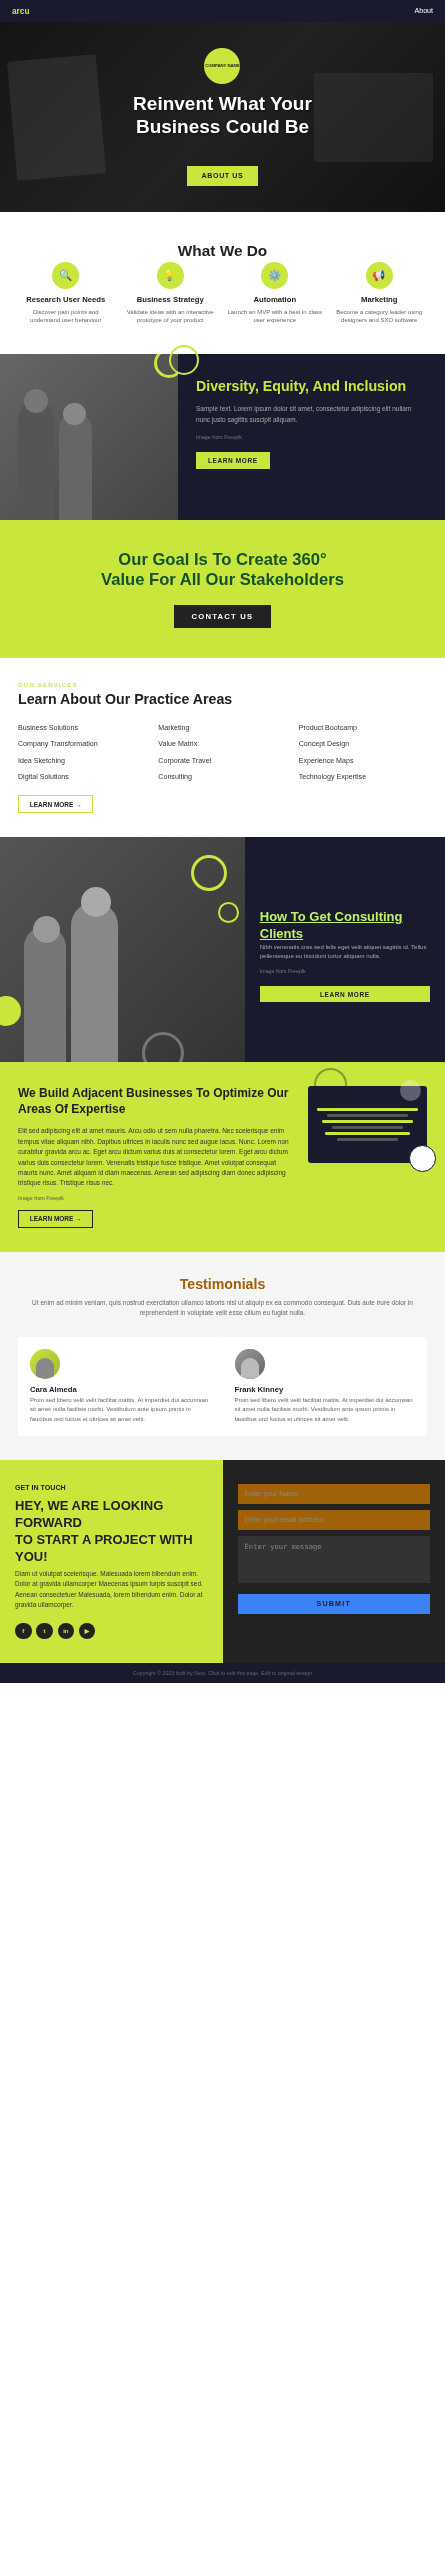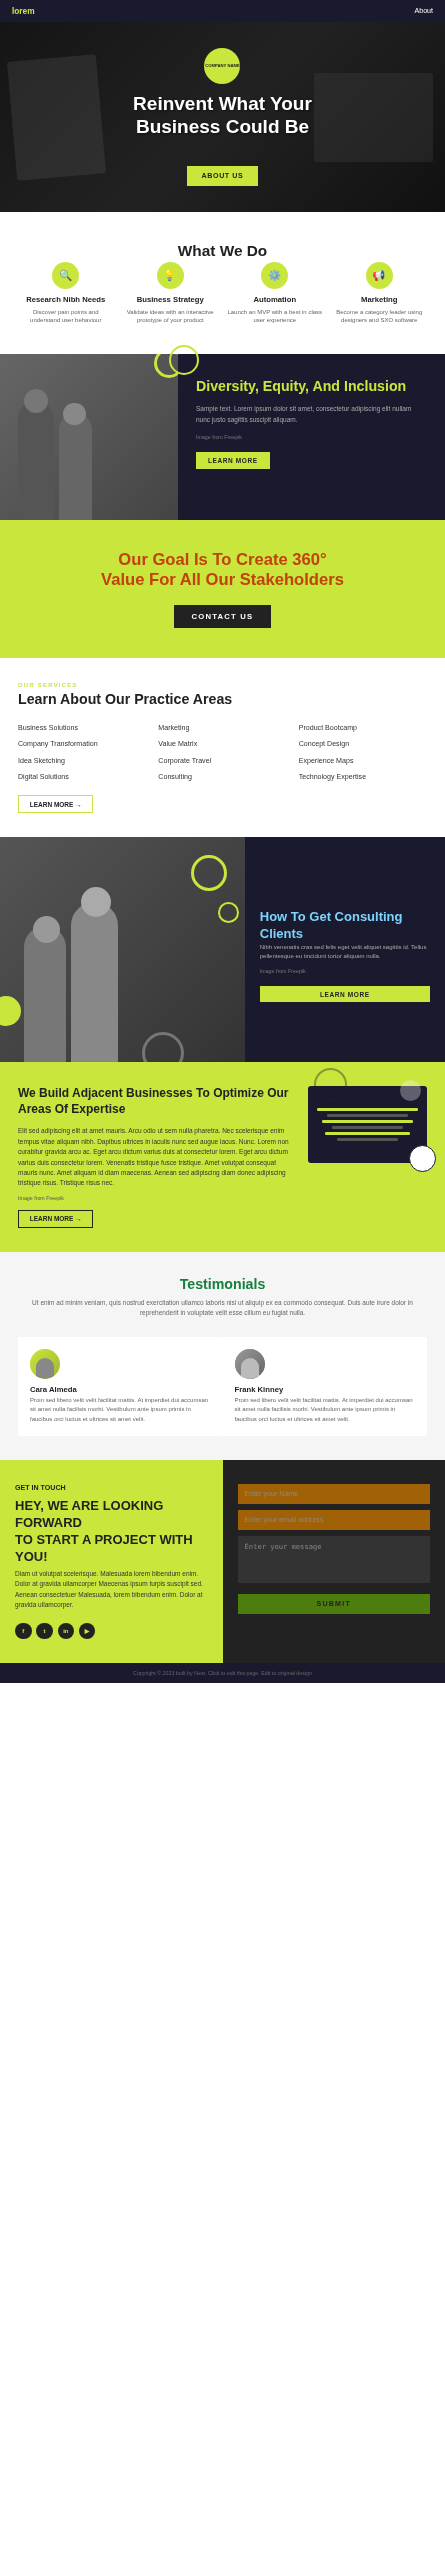--- a/index.html
+++ b/index.html
@@ -34,51 +34,51 @@
     .diversity-img { width: 40%; background: #444; position: relative; overflow: hidden; }
     .diversity-content { flex: 1; padding: 24px 18px; color: #fff; position: relative; border-radius: 21px; }
     .diversity-circle { position: absolute; top: -9px; left: -9px; width: 30px; height: 30px; border: 2.4px solid #c8e63c; border-radius: 50%; }
     .diversity-title { font-size: 14.2px; font-weight: bold; color: #c8e63c; margin-bottom: 9px; line-height: 1.2; }
     .diversity-text { font-size: 6.5px; color: #aaa; line-height: 1.6; margin-bottom: 9px; }
     .diversity-source { font-size: 5.3px; color: #777; margin-bottom: 12px; }
     .btn-learn { background: #c8e63c; color: #222; padding: 4.7px 12px; border: none; font-size: 6.5px; font-weight: bold; cursor: pointer; letter-spacing: 0.6px; }
     
     
     .value-section { background: #c8e63c; padding: 30px 18px; text-align: center; }
-    .value-title { font-size: 16.6px; font-weight: bold; color: #c2410c; margin-bottom: 15px; line-height: 1.2; }
+    .value-title { font-size: 16.6px; font-weight: bold; color: #14532d; margin-bottom: 15px; line-height: 1.2; }
     .btn-contact { background: #222; color: #fff; padding: 7.1px 18px; border: none; font-size: 7.7px; font-weight: bold; cursor: pointer; letter-spacing: 1.2px; }
     
     
     .practice-areas { background: #fff; padding: 24px 18px; }
     .section-label { font-size: 6px; color: #c8e63c; letter-spacing: 1.2px; font-weight: bold; margin-bottom: 3px; text-transform: uppercase; }
     .practice-title { font-size: 14.2px; font-weight: bold; color: #222; margin-bottom: 15px; }
     .practice-cols { display: grid; grid-template-columns: 1fr 1fr 1fr; gap: 4.7px 12px; margin-bottom: 12px; }
     .practice-item { font-size: 7.1px; color: #333; padding: 1.8px 0; cursor: pointer; }
     .btn-learn-more { background: transparent; border: 1.2px solid #c8e63c; color: #222; padding: 4.7px 10.7px; font-size: 6.5px; font-weight: bold; cursor: pointer; }
     
     
     .consulting { background: #1a1a2e; padding: 0; display: flex; min-height: 208px; position: relative; overflow: hidden; }
     .consulting-img { width: 55%; position: relative; background: #444; }
     .consulting-content { flex: 1; padding: 30px 15px 18px; color: #fff; display: flex; flex-direction: column; justify-content: center; }
-    .consulting-title { font-size: 13px; font-weight: bold; color: #7dd3fc; line-height: 1.3; }
+    .consulting-title { font-size: 13px; font-weight: bold; color: #bef264; line-height: 1.3; text-decoration: underline; }
     .consulting-text { font-size: 6px; color: #aaa; line-height: 1.6; margin-bottom: 6px; }
     .consulting-source { font-size: 5.3px; color: #777; margin-bottom: 12px; }
     
     
     .adjacent { background: #c8e63c; padding: 24px 18px; display: flex; gap: 12px; align-items: flex-start; }
     .adjacent-content { flex: 1; }
     .adjacent-title { font-size: 12px; font-weight: bold; color: #222; margin-bottom: 9px; line-height: 1.3; }
     .adjacent-text { font-size: 6.5px; color: #333; line-height: 1.6; margin-bottom: 6px; }
     .adjacent-source { font-size: 5.3px; color: #555; margin-bottom: 9px; }
     .adjacent-img { width: 119px; position: relative; }
     .laptop-img { width: 100%; height: 77px; background: #fff; border-radius: 3px; display: flex; align-items: center; justify-content: center; overflow: hidden; }
     
     
     .testimonials { background: #f5f5f5; padding: 24px 18px; }
-    .testimonials-title { font-size: 14.2px; font-weight: bold; color: #15803d; text-align: center; margin-bottom: 6px; }
+    .testimonials-title { font-size: 14.2px; font-weight: bold; color: #a16207; text-align: center; margin-bottom: 6px; }
     .testimonials-intro { font-size: 6.5px; color: #666; text-align: center; margin-bottom: 18px; line-height: 1.6; }
     .testimonial-cards { display: flex; }
     .testimonial-card { flex: 1; background: #fff; padding: 12px; border-radius: 1.8px; }
     .testimonial-avatar { width: 30px; height: 30px; border-radius: 50%; overflow: hidden; margin-bottom: 6px; background: #ccc; display: flex; align-items: center; justify-content: center; }
     .testimonial-name { font-size: 7.7px; font-weight: bold; color: #222; margin-bottom: 1.8px; }
     .testimonial-text { font-size: 6px; color: #666; line-height: 1.6; }
     
     
     .get-in-touch { display: flex; background: #fff; }
     .touch-left { flex: 1; background: #c8e63c; padding: 24px 15px; }
@@ -86,31 +86,31 @@
     .touch-subtitle { font-size: 7.1px; font-weight: bold; color: #222; margin-bottom: 6px; text-transform: uppercase; }
     .touch-text { font-size: 6.5px; color: #333; line-height: 1.6; margin-bottom: 12px; }
     .social-icons { display: flex; gap: 4.7px; }
     .social-icon { width: 16.6px; height: 16.6px; background: #222; border-radius: 50%; display: flex; align-items: center; justify-content: center; cursor: pointer; }
     .social-icon span { color: #c8e63c; font-size: 6px; font-weight: bold; }
     .touch-right { flex: 1; background: #222; padding: 24px 15px; }
     .form-field { width: 100%; background: #a16207; border: none; padding: 6px 7.1px; color: #fff; font-size: 7.1px; margin-bottom: 6px; outline: none; }
     .form-field::placeholder { color: #888; }
     .form-textarea { width: 100%; background: #333; border: none; padding: 6px 7.1px; color: #fff; font-size: 7.1px; margin-bottom: 9px; outline: none; resize: none; height: 47px; }
     .form-textarea::placeholder { color: #888; }
-    .btn-submit { background: #4d7c0f; color: #222; padding: 6px 18px; border: none; font-size: 7.1px; font-weight: bold; cursor: pointer; letter-spacing: 1.2px; display: block; width: 100%; }
+    .btn-submit { background: #3b82f6; color: #222; padding: 6px 18px; border: none; font-size: 7.1px; font-weight: bold; cursor: pointer; letter-spacing: 1.2px; display: block; width: 100%; }
     
     
     .footer { background: #1a1a2e; padding: 7.1px 12px; text-align: center; }
     .footer-text { font-size: 5.3px; color: #666; }
   </style>
 </head>
 <body>
 
 <header class="header">
-  <div class="logo">lorem</div>
+  <div class="logo">arcu</div>
   <div class="nav-about">About</div>
 </header>
 
 <section class="hero">
   <div class="hero-bg"></div>
   <div class="hero-overlay"></div>
 
   <div style="position:absolute;inset:0;display:flex;align-items:center;justify-content:space-between;padding:0 12px;opacity:0.3;">
     <div style="width:89px;height:119px;background:#555;border-radius:3px;transform:rotate(-5deg);"></div>
     <div style="width:119px;height:89px;background:#444;border-radius:1.8px;"></div>
@@ -124,21 +124,21 @@
     </h1>
     <button class="btn-about">ABOUT US</button>
   </div>
 </section>
 
 <section class="what-we-do">
   <h2 class="section-title">What We Do</h2>
   <div class="services-grid">
     <div class="service-item">
       <div class="service-icon">🔍</div>
-      <div class="service-name">Research Nibh Needs</div>
+      <div class="service-name">Research User Needs</div>
       <div class="service-desc">Discover pain points and understand user behaviour</div>
     </div>
     <div class="service-item">
       <div class="service-icon">💡</div>
       <div class="service-name">Business Strategy</div>
       <div class="service-desc">Validate ideas with an interactive prototype of your product</div>
     </div>
     <div class="service-item">
       <div class="service-icon">⚙️</div>
       <div class="service-name">Automation</div>

